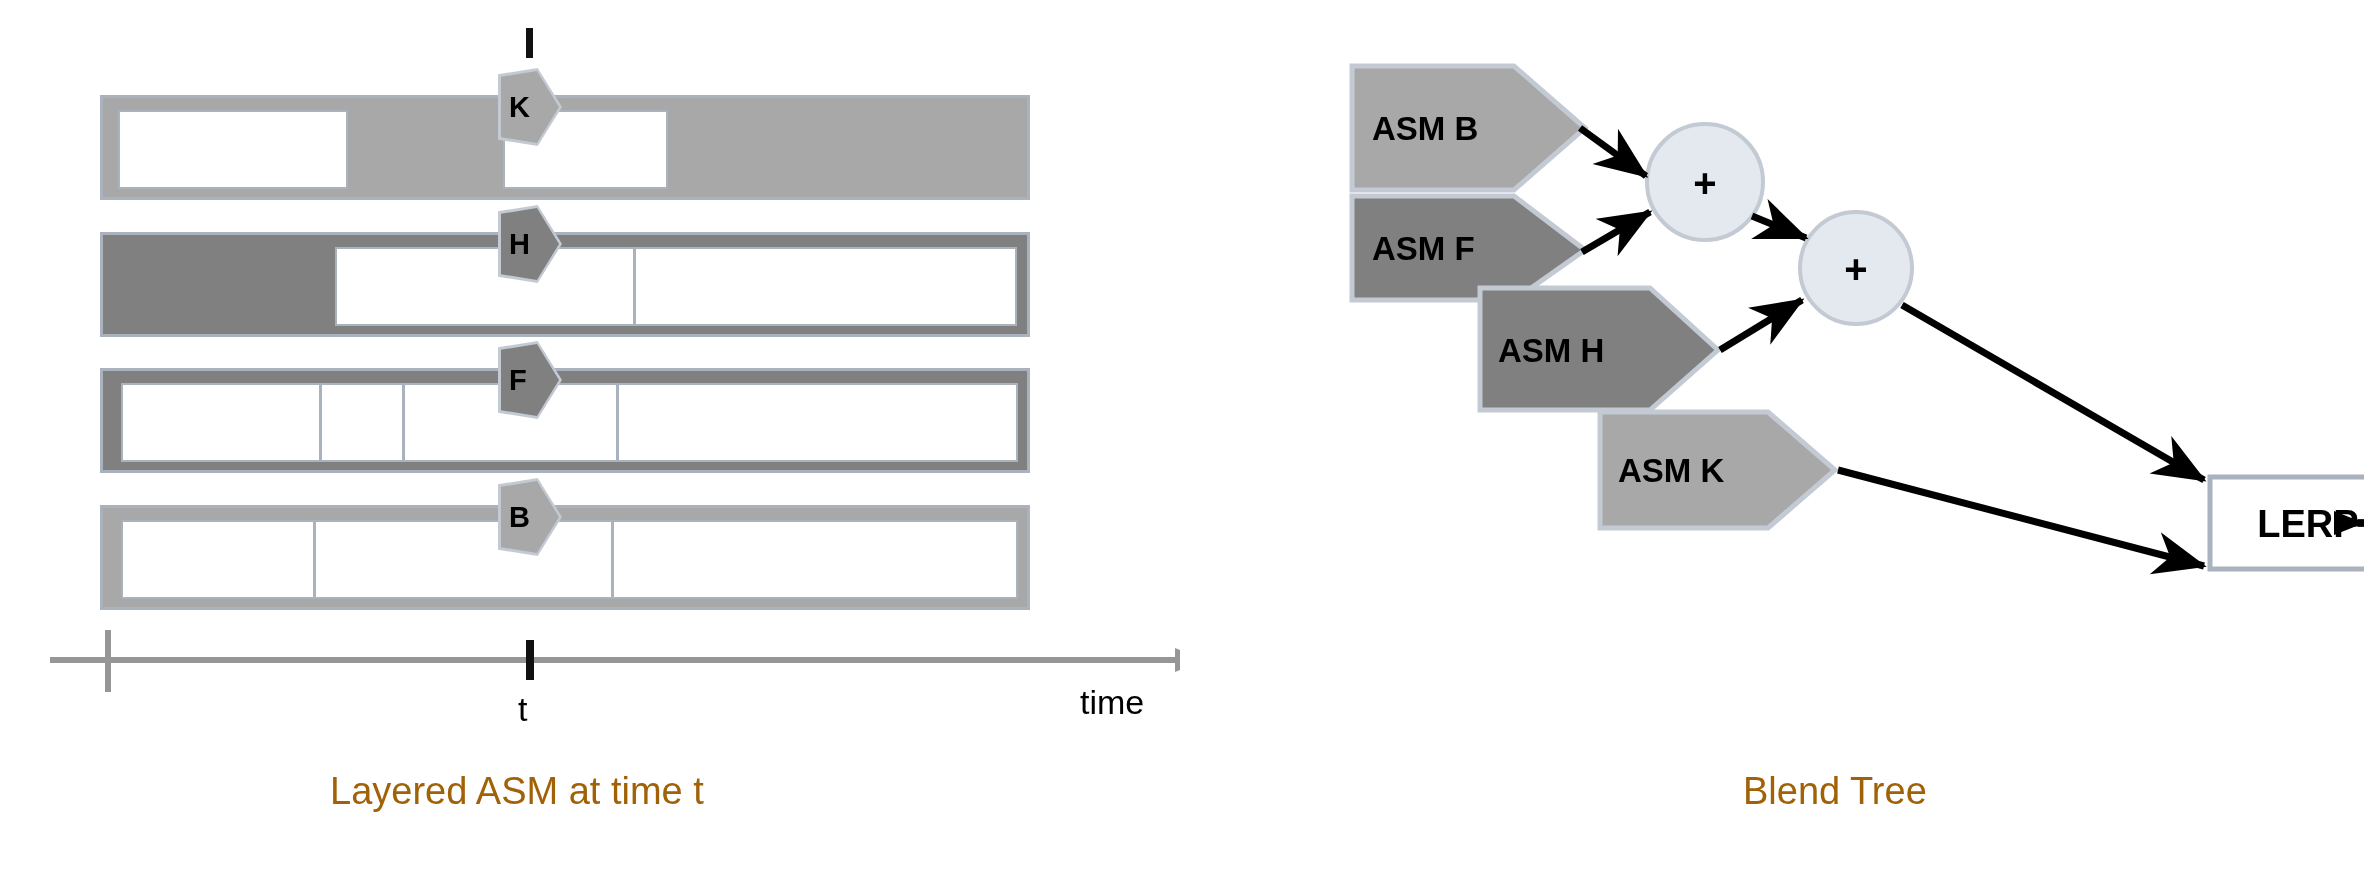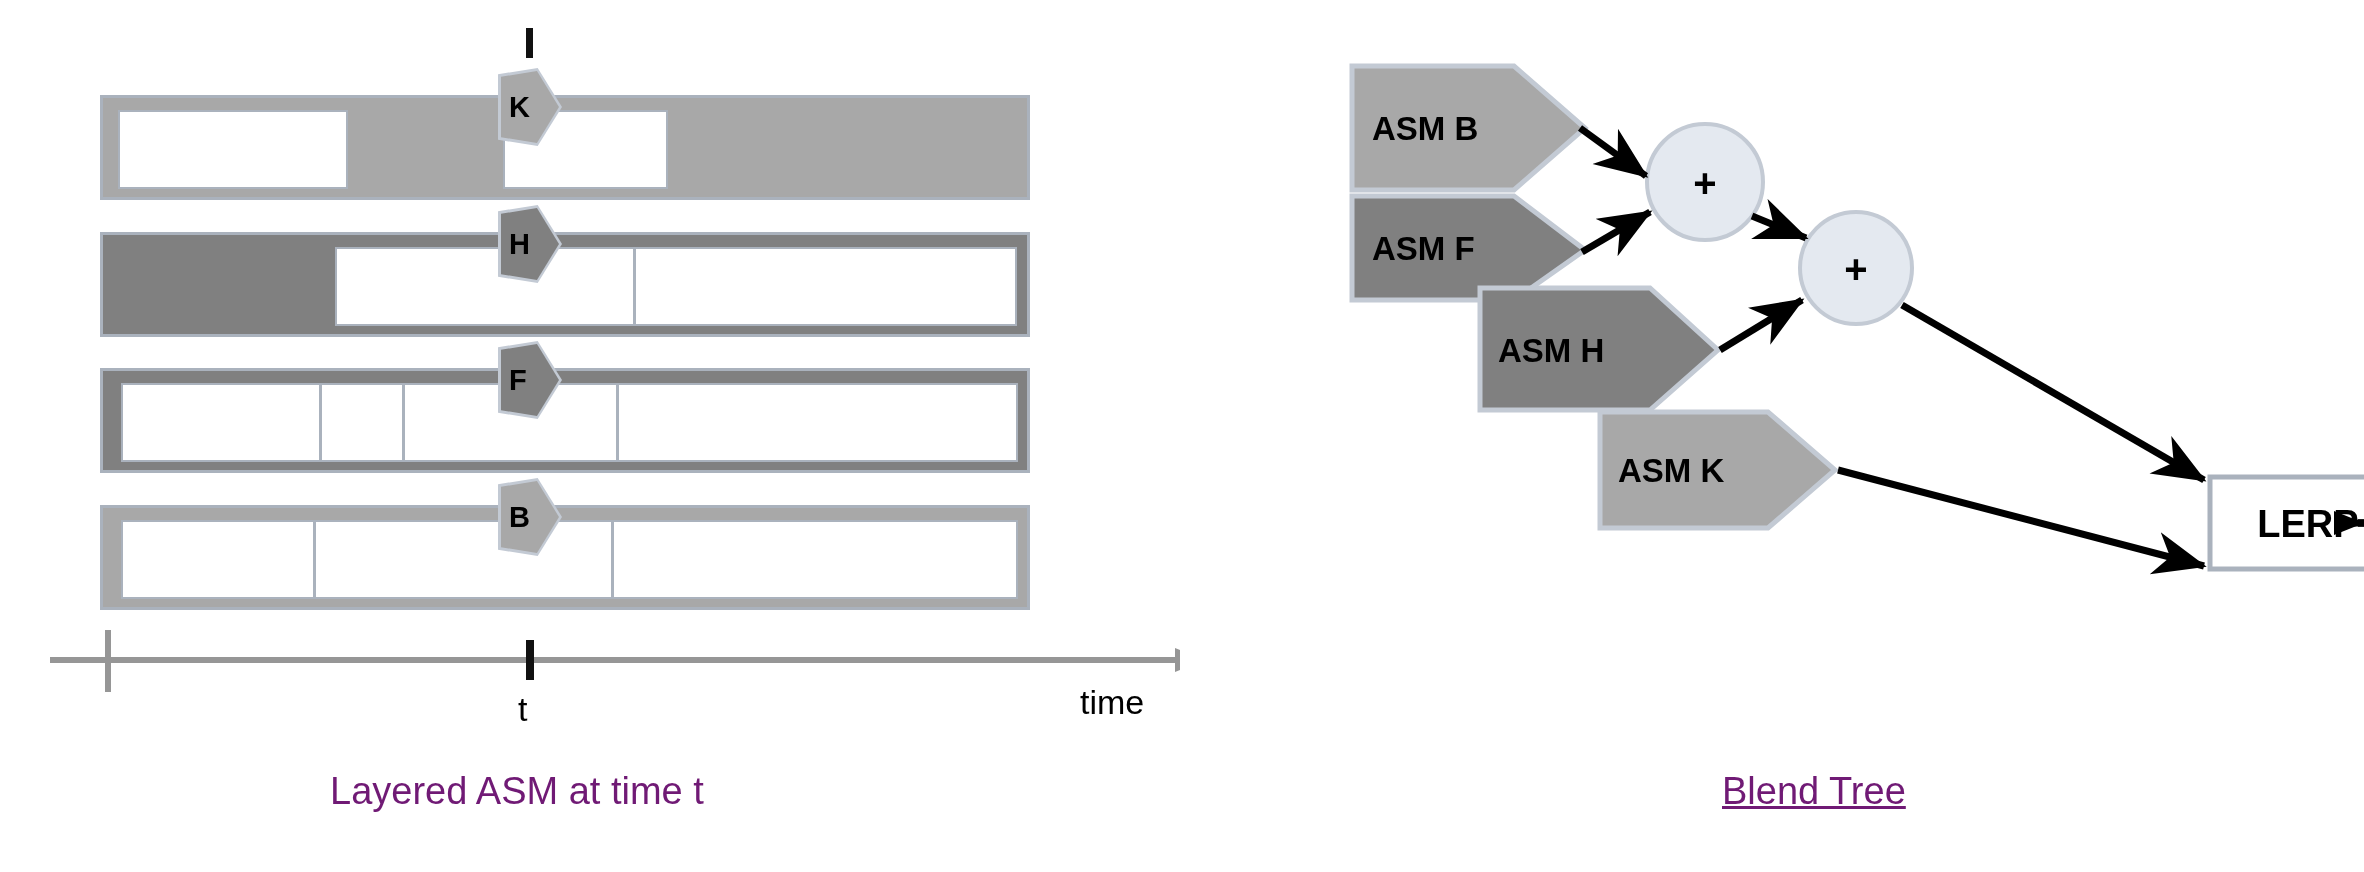--- a/index.html
+++ b/index.html
@@ -75,21 +75,21 @@
   #time-axis-svg { position: absolute; left: 0; top: 0; }
   .axis-label {
     position: absolute;
     font-size: 34px;
     color: #000000;
     font-family: "Liberation Sans", sans-serif;
   }
   .caption {
     position: absolute;
     font-size: 38px;
-    color: #701a75;
+    color: #a16207;
     white-space: nowrap;
     font-family: "Liberation Sans", sans-serif;
   }
 
   
   #right-panel { left: 1180px; top: 0; width: 1184px; height: 735px; }
   #blend-tree-svg { position: absolute; left: 0; top: 0; }
 
   .asm-node-label {
     font-size: 33px;
@@ -237,16 +237,16 @@
       <line x1="1228" y1="523" x2="1178" y2="523" stroke="#000000" stroke-width="7"></line>
       <line x1="1226" y1="523" x2="1182" y2="523" stroke="#000000" stroke-width="0"></line>
     </svg>
 
     <svg style="position:absolute; left:0; top:0;" width="1184" height="872">
       <line x1="1228" y1="523" x2="1174" y2="523" stroke="#000000" stroke-width="7" marker-start="url(#arrowhead)"></line>
       <path d="M1226,523 L1178,523" stroke="#000000" stroke-width="7" fill="none"></path>
       <polygon points="1184,523 1154,511 1154,535" fill="#000000" transform="translate(0,0)"></polygon>
     </svg>
 
-    <div class="caption" style="left:542px; top:770px;text-decoration:underline;">Blend Tree</div>
+    <div class="caption" style="left:563px; top:770px;">Blend Tree</div>
   </div>
 
 </div>
 
 </body></html>

